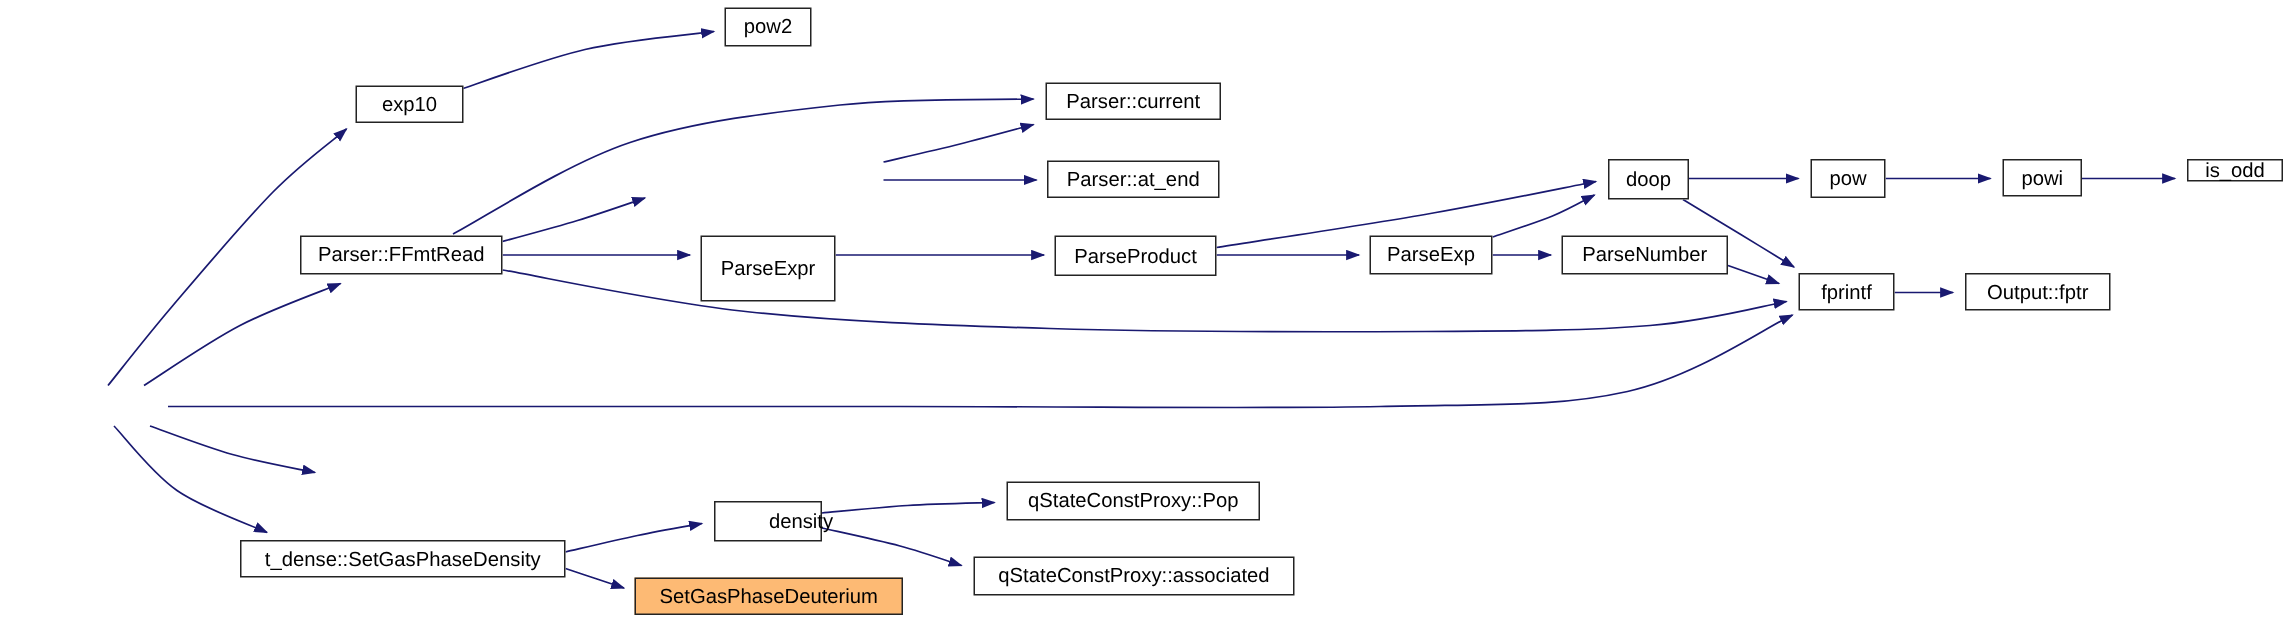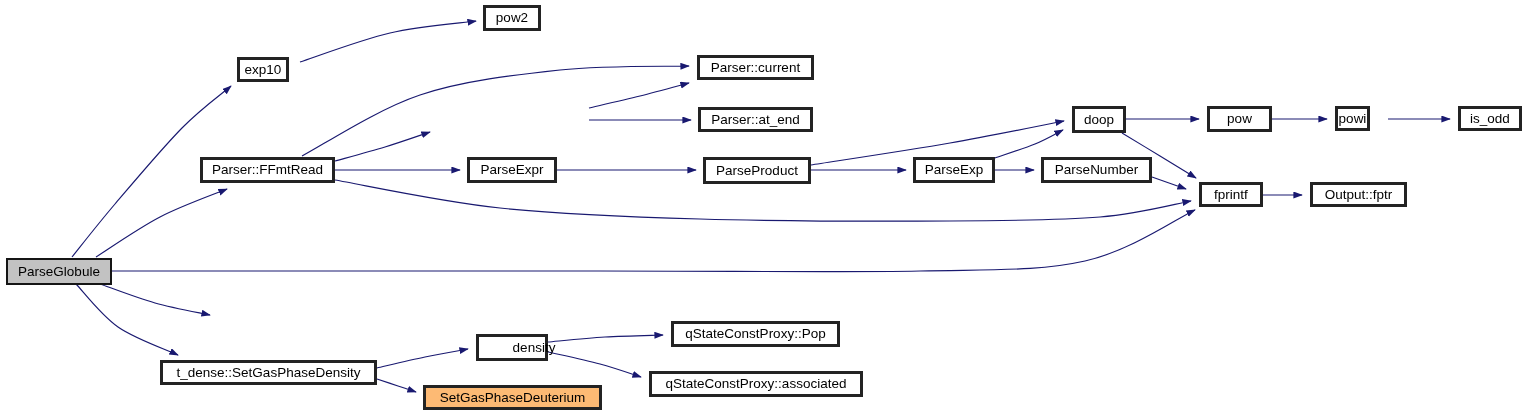--- a/index.html
+++ b/index.html
@@ -8,21 +8,21 @@
     width:1528px; height:417px;
     background:#ffffff;
     font-family:"Liberation Sans", sans-serif;
     overflow:hidden;
   }
   #edge-layer { position:absolute; left:0; top:0; }
   .node {
     position:absolute;
     box-sizing:border-box;
     background:#ffffff;
-    border:3px solid #b91c1c;
+    border:1px solid #b91c1c;
     display:flex;
     align-items:center;
     justify-content:center;
     font-size:13.5px;
     line-height:1;
     color:#000000;
     white-space:nowrap;
     cursor:pointer;
   }
   .node.root {
@@ -65,60 +65,57 @@
         <path d="M1122,133 C1128.3333333333333,136.83333333333334 1147.6666666666667,148.5 1160,156 C1172.3333333333333,163.5 1190,174.33333333333334 1196,178" stroke="#191970" stroke-width="1.15" marker-end="url(#arrowhead)"></path>
         <path d="M1257,119 L1327,119" stroke="#191970" stroke-width="1.15" marker-end="url(#arrowhead)"></path>
         <path d="M1388,119 L1450,119" stroke="#191970" stroke-width="1.15" marker-end="url(#arrowhead)"></path>
         <path d="M1263,195 L1302,195" stroke="#191970" stroke-width="1.15" marker-end="url(#arrowhead)"></path>
         <path d="M377,368 C385,366.1666666666667 409.8333333333333,360.1666666666667 425,357 C440.1666666666667,353.8333333333333 460.8333333333333,350.3333333333333 468,349" stroke="#191970" stroke-width="1.15" marker-end="url(#arrowhead)"></path>
         <path d="M377,379 C380.5,380.1666666666667 391.5,383.8333333333333 398,386 C404.5,388.1666666666667 413,391 416,392" stroke="#191970" stroke-width="1.15" marker-end="url(#arrowhead)"></path>
         <path d="M548,342 C557.5,341.1666666666667 585.8333333333334,338.1666666666667 605,337 C624.1666666666666,335.8333333333333 653.3333333333334,335.3333333333333 663,335" stroke="#191970" stroke-width="1.15" marker-end="url(#arrowhead)"></path>
         <path d="M548,352 C556.6666666666666,354 584.5,359.8333333333333 600,364 C615.5,368.1666666666667 634.1666666666666,374.8333333333333 641,377" stroke="#191970" stroke-width="1.15" marker-end="url(#arrowhead)"></path>
       </g>
   </svg>
-<div class="node root" style="left: 6px; top: 258px; width: 106px; height: 27px; background: rgb(194, 194, 194);">
-      <span>ParseGlobule</span>
-    </div>
-    <div class="node" style="left: 237px; top: 57px; width: 52px; height: 25px; background: rgb(255, 255, 255); border-color: rgb(35, 35, 35);">
+    <div class="node" style="left: 237px; top: 57px; width: 72px; height: 25px; background: rgb(255, 255, 255); border-color: rgb(35, 35, 35);">
       <span>exp10</span>
     </div>
     <div class="node" style="left: 483px; top: 5px; width: 58px; height: 26px; background: rgb(255, 255, 255); border-color: rgb(35, 35, 35);">
       <span>pow2</span>
     </div>
     <div class="node" style="left: 200px; top: 157px; width: 135px; height: 26px; background: rgb(255, 255, 255); border-color: rgb(35, 35, 35);">
       <span>Parser::FFmtRead</span>
     </div>
     <div class="node" style="left: 697px; top: 55px; width: 117px; height: 25px; background: rgb(255, 255, 255); border-color: rgb(35, 35, 35);">
       <span>Parser::current</span>
     </div>
     <div class="node" style="left: 698px; top: 107px; width: 115px; height: 25px; background: rgb(255, 255, 255); border-color: rgb(35, 35, 35);">
       <span>Parser::at_end</span>
     </div>
-    <div class="node" style="left: 467px; top: 157px; width: 90px; height: 26px; background: rgb(255, 255, 255); border-color: rgb(35, 35, 35);">
+    <div class="node" style="left: 467px; top: 157px; width: 90px; height: 44px; background: rgb(255, 255, 255); border-color: rgb(35, 35, 35);">
       <span>ParseExpr</span>
     </div>
     <div class="node" style="left: 703px; top: 157px; width: 108px; height: 27px; background: rgb(255, 255, 255); border-color: rgb(35, 35, 35);">
       <span>ParseProduct</span>
     </div>
     <div class="node" style="left: 913px; top: 157px; width: 82px; height: 26px; background: rgb(255, 255, 255); border-color: rgb(35, 35, 35);">
       <span>ParseExp</span>
     </div>
     <div class="node" style="left: 1041px; top: 157px; width: 111px; height: 26px; background: rgb(255, 255, 255); border-color: rgb(35, 35, 35);">
       <span>ParseNumber</span>
     </div>
     <div class="node" style="left: 1072px; top: 106px; width: 54px; height: 27px; background: rgb(255, 255, 255); border-color: rgb(35, 35, 35);">
       <span>doop</span>
     </div>
-    <div class="node" style="left: 1207px; top: 106px; width: 65px; height: 26px; background: rgb(255, 255, 255); border-color: rgb(35, 35, 35);">
+    <div class="node" style="left: 1207px; top: 106px; width: 50px; height: 26px; background: rgb(255, 255, 255); border-color: rgb(35, 35, 35);">
       <span>pow</span>
     </div>
-    <div class="node" style="left: 1335px; top: 106px; width: 35px; height: 25px; background: rgb(255, 255, 255); border-color: rgb(35, 35, 35); align-items: center;">
+    <div class="node" style="left: 1335px; top: 106px; width: 53px; height: 25px; background: rgb(255, 255, 255); border-color: rgb(35, 35, 35); align-items: center;">
       <span>powi</span>
     </div>
-    <div class="node" style="left: 1458px; top: 106px; width: 64px; height: 25px; background: rgb(255, 255, 255); border-color: rgb(35, 35, 35);">
+    <div class="node" style="left: 1458px; top: 106px; width: 64px; height: 15px; background: rgb(255, 255, 255); border-color: rgb(35, 35, 35);">
       <span>is_odd</span>
     </div>
     <div class="node" style="left: 1199px; top: 182px; width: 64px; height: 25px; background: rgb(255, 255, 255); border-color: rgb(35, 35, 35);">
       <span>fprintf</span>
     </div>
     <div class="node" style="left: 1310px; top: 182px; width: 97px; height: 25px; background: rgb(255, 255, 255); border-color: rgb(35, 35, 35);">
       <span>Output::fptr</span>
     </div>
     <div class="node" style="left: 160px; top: 360px; width: 217px; height: 25px; background: rgb(255, 255, 255); border-color: rgb(35, 35, 35);">
       <span>t_dense::SetGasPhaseDensity</span>

